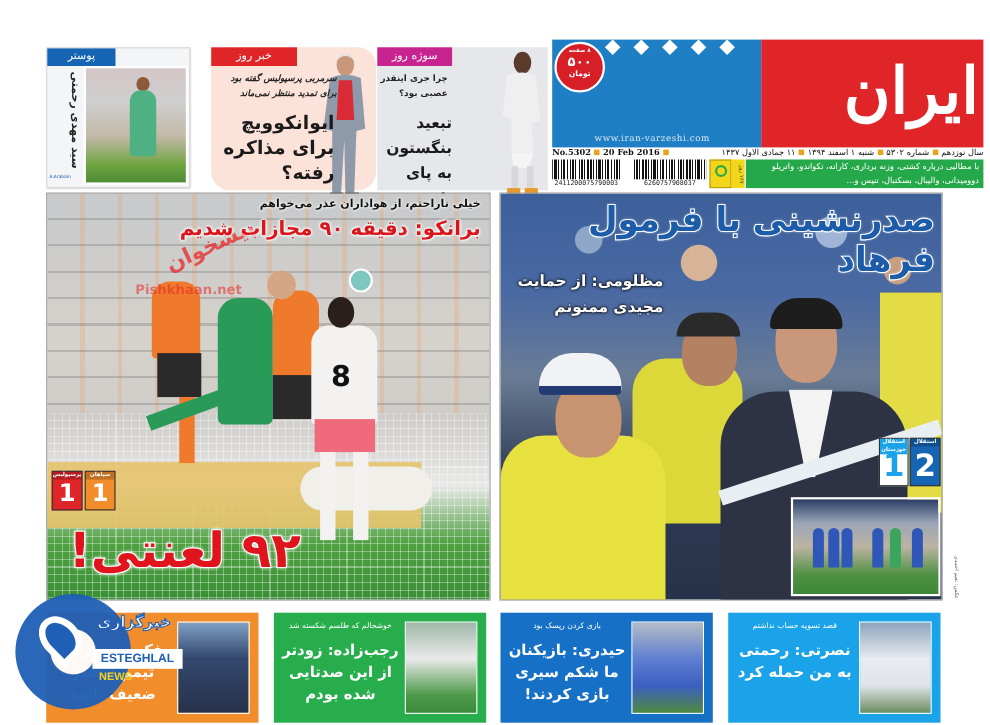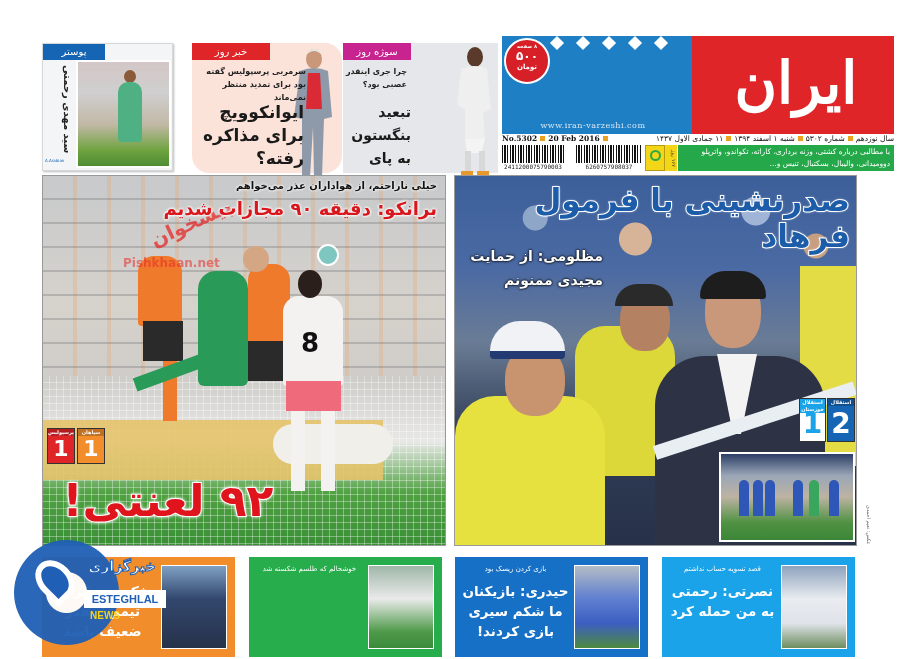--- a/index.html
+++ b/index.html
@@ -5,21 +5,21 @@
   * { box-sizing: border-box; margin: 0; padding: 0; }
   html, body { width: 900px; height: 659px; overflow: hidden; background: #ffffff; }
   body { position: relative; font-family: "DejaVu Sans", sans-serif; direction: ltr; }
   .abs { position: absolute; }
   .rtl { direction: rtl; unicode-bidi: embed; }
 
   
   .masthead { left: 502px; top: 36px; width: 392px; height: 98px; }
   .mh-blue { left: 0; top: 0; width: 190px; height: 98px; background: #1f7fc4; }
   .mh-red { left: 190px; top: 0; width: 202px; height: 98px; background: #e02529; }
-  .mh-title-iran { left: 200px; top: 4px; width: 188px; height: 86px; color: #fff; font-family: "DejaVu Serif", serif; font-weight: bold; font-size: 58px; line-height: 86px; text-align: center; letter-spacing: -2px; }
+  .mh-title-iran { left: 200px; top: 4px; width: 188px; height: 86px; color: #fff; font-family: "DejaVu Serif", serif; font-weight: bold; font-size: 58px; line-height: 86px; letter-spacing: -2px; }
   .mh-title-varzeshi { left: 8px; top: 14px; width: 180px; height: 72px; color: #fff; font-family: "DejaVu Serif", serif; font-weight: bold; font-size: 46px; line-height: 72px; text-align: center; text-shadow: 0 0 3px #b7c7d8; }
   .mh-dots { left: 50px; top: 2px; width: 120px; height: 16px; display: flex; gap: 16px; }
   .mh-dots span { width: 10px; height: 10px; background: #fff; transform: rotate(45deg); }
   .mh-url { left: 6px; top: 85px; width: 170px; height: 12px; font-family: "DejaVu Serif", serif; font-size: 8px; color: #d8e8f5; text-align: center; letter-spacing: 0.5px; }
   .price-badge { left: 2px; top: 2px; width: 46px; height: 46px; border-radius: 50%; background: #d61f26; border: 2px solid #fff; color: #fff; text-align: center; font-weight: bold; }
   .price-badge .p-top { font-size: 5px; margin-top: 3px; }
   .price-badge .p-val { font-size: 12px; line-height: 14px; }
   .price-badge .p-cur { font-size: 7px; }
 
   .dateline { left: 502px; top: 134px; width: 392px; height: 10px; font-size: 7.5px; color: #111; line-height: 10px; white-space: nowrap; display: flex; justify-content: space-between; }
@@ -38,21 +38,21 @@
   .poster-box { left: 42px; top: 43px; width: 131px; height: 128px; background: #f4f5f6; border: 1px solid #d6d8da; box-shadow: 1px 1px 2px #bbb; }
   .poster-label { left: 0; top: 0; width: 62px; height: 16px; background: #1565b4; color: #fff; font-size: 10px; text-align: center; line-height: 16px; }
   .poster-photo { left: 33px; top: 16px; width: 95px; height: 108px; background: linear-gradient(180deg, #d4c6c6 0%, #cfcfcf 30%, #c2b8a6 60%, #6ea33f 85%, #4e8c34 100%); border: 2px solid #fff; }
   .poster-player { left: 40px; top: 6px; width: 24px; height: 60px; background: #4fb084; border-radius: 10px 10px 4px 4px; }
   .poster-player-head { left: 46px; top: -6px; width: 12px; height: 13px; background: #8a5a3b; border-radius: 50%; }
   .poster-name { left: 4px; top: 20px; width: 26px; height: 90px; writing-mode: vertical-rl; font-size: 10px; font-weight: bold; color: #222; text-align: center; }
   .poster-credit { left: 2px; top: 114px; width: 30px; height: 8px; font-size: 4px; color: #1565b4; }
 
   .khabar-box { left: 192px; top: 43px; width: 150px; height: 130px; background: #fbe3da; border-radius: 17px; }
   .khabar-label { left: 0; top: 0; width: 78px; height: 17px; background: #e02529; color: #fff; font-size: 10px; text-align: center; line-height: 17px; }
-  .khabar-sub { left: 2px; top: 22px; width: 112px; height: 28px; font-size: 8px; font-weight: bold; line-height: 13px; color: #222; text-align: right; }
+  .khabar-sub { left: 2px; top: 22px; width: 112px; height: 28px; font-size: 8px; font-weight: bold; line-height: 13px; color: #222; text-align: right; font-style: italic; }
   .khabar-head { left: 2px; top: 58px; width: 110px; height: 72px; font-size: 17px; font-weight: bold; line-height: 23px; color: #1a1a1a; text-align: right; }
   .khabar-man { left: 92px; top: 4px; width: 58px; height: 136px; }
 
   .souzhe-box { left: 343px; top: 43px; width: 155px; height: 130px; background: #e5e7ea; }
   .souzhe-label { left: 0; top: 0; width: 68px; height: 17px; background: #c72490; color: #fff; font-size: 10px; text-align: center; line-height: 17px; }
   .souzhe-sub { left: 2px; top: 22px; width: 62px; height: 28px; font-size: 8px; font-weight: bold; line-height: 13px; color: #222; text-align: right; }
   .souzhe-head { left: 0; top: 58px; width: 68px; height: 72px; font-size: 14px; font-weight: bold; line-height: 23px; color: #1a1a1a; text-align: right; }
   .souzhe-man { left: 98px; top: 0; width: 60px; height: 136px; }
 
   
@@ -278,20 +278,21 @@
 <div class="abs photo-credit rtl">عکس: نعیم احمدی</div>
 
 <div class="abs bt bt-orange">
   <div class="bt-photo" style="background:linear-gradient(180deg,#7fa0c4 0%,#33476e 40%,#27324a 100%);"></div>
   <div class="bt-kicker rtl"></div>
   <div class="bt-head rtl">فکر نمی‌کردم تیمم اینقدر ضعیف باشد</div>
 </div>
 <div class="abs bt bt-green">
   <div class="bt-photo" style="background:linear-gradient(180deg,#9fb7a8 0%,#eaeaea 40%,#4f9a4a 80%,#3b8a3b 100%);"></div>
   <div class="bt-kicker rtl">خوشحالم که طلسم شکسته شد</div>
+  <div class="bt-head rtl">رجب‌زاده: زودتر از این صدتایی شده بودم</div>
 </div>
 <div class="abs bt bt-blue">
   <div class="bt-photo" style="background:linear-gradient(180deg,#b3bcc6 0%,#5f7fd0 40%,#3b5fc2 70%,#4e8a3e 100%);"></div>
   <div class="bt-kicker rtl">بازی کردن ریسک بود</div>
   <div class="bt-head rtl">حیدری: بازیکنان ما شکم سیری بازی کردند!</div>
 </div>
 <div class="abs bt bt-cyan">
   <div class="bt-photo" style="background:linear-gradient(180deg,#8ea3bd 0%,#e9ecf0 40%,#dfe3ea 70%,#6d8d5e 100%);"></div>
   <div class="bt-kicker rtl">قصد تسویه حساب نداشتم</div>
   <div class="bt-head rtl">نصرتی: رحمتی به من حمله کرد</div>

